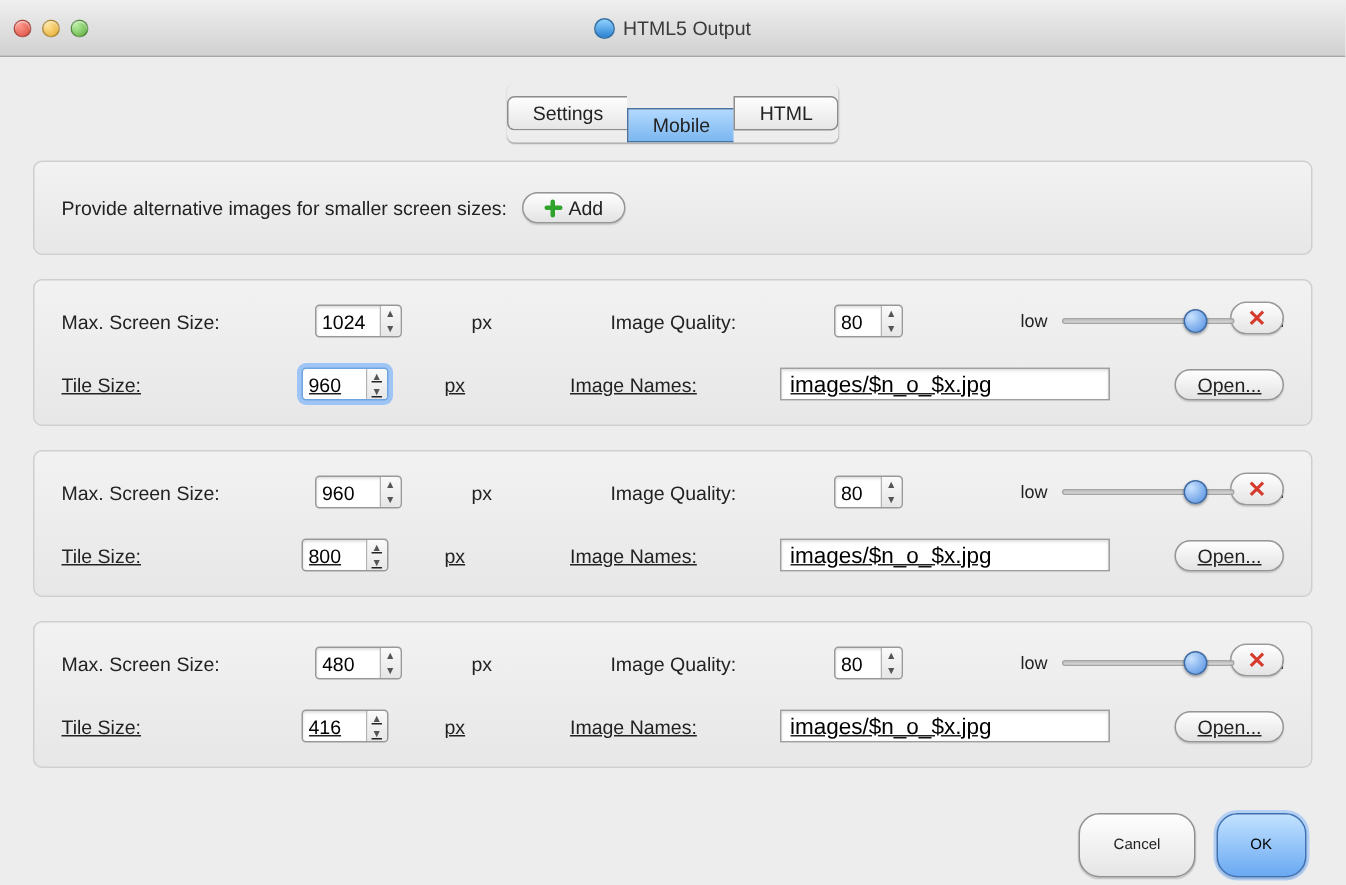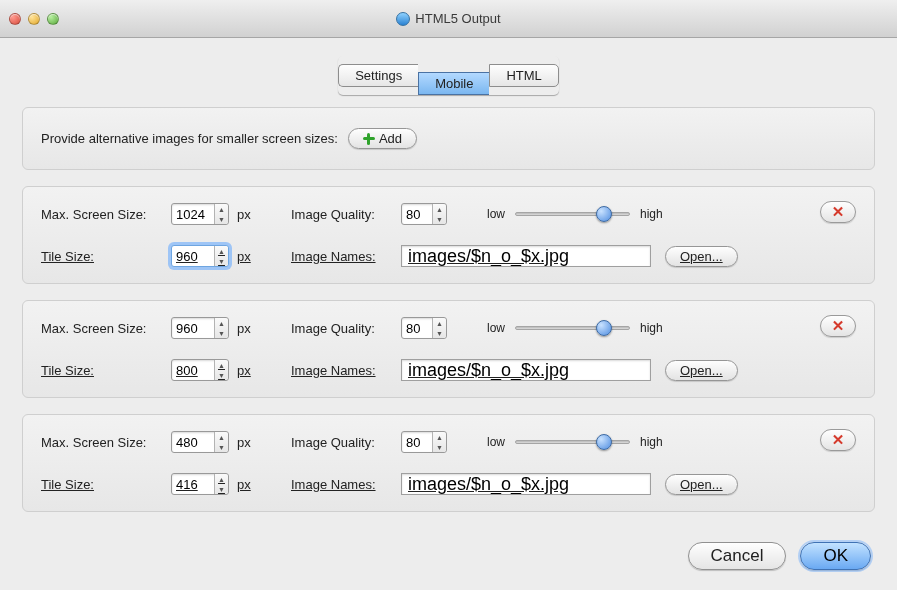--- a/index.html
+++ b/index.html
@@ -93,21 +93,21 @@
 }
 .plus-icon {
   width: 12px; height: 12px; position: relative;
 }
 .plus-icon::before, .plus-icon::after {
   content:""; position:absolute; background:#2fa32b; border-radius:2px;
 }
 .plus-icon::before { left:4.5px; top:0; width:3px; height:12px; }
 .plus-icon::after { top:4.5px; left:0; height:3px; width:12px; }
 
-.row { display: flex; align-items: center; margin-bottom: 20px; }
+.row { display: flex; align-items: center; margin-bottom: 20px; justify-content: space-between; }
 .row:last-child { margin-bottom: 0; text-decoration: underline; }
 .lbl { width: 130px; font-size: 13px; }
 .lbl2 { width: 110px; font-size: 13px; }
 .spinner {
   display: inline-flex; align-items: stretch;
   border: 1px solid #999; border-radius: 3px;
   box-shadow: inset 0 1px 2px rgba(0,0,0,.15);
   background: #fff; height: 22px;
 }
 .spinner input {
@@ -151,33 +151,33 @@
   width: 36px; height: 22px;
   border: 1px solid #9a9a9a; border-radius: 12px;
   background: linear-gradient(#fefefe,#e4e4e4);
   display:flex; align-items:center; justify-content:center;
   box-shadow: 0 1px 1px rgba(0,0,0,.15);
 }
 .x-icon { font-size: 15px; font-weight: bold; color: #d53a2c; }
 
 .name-input {
   border: 1px solid #9f9f9f; border-radius: 0;
-  height: 22px; width: 250px; padding: 0 6px;
-  font-size: 18px; font-family: inherit;
+  height: 22px; width: 220px; padding: 0 6px;
+  font-size: 15px; font-family: inherit;
   box-shadow: inset 0 1px 2px rgba(0,0,0,.15);
 }
 
 .footer {
   display: flex; justify-content: flex-end; gap: 14px;
   padding: 14px 26px 0 0;
 }
 .footer-btn {
   border: 1px solid #919191; border-radius: 14px;
   background: linear-gradient(#fefefe,#e5e5e5);
-  padding: 3px 22px; font-size: 17px;
+  padding: 15px 22px; font-size: 10px;
   box-shadow: 0 1px 1px rgba(0,0,0,.2);
 }
 .footer-btn.default {
   background: linear-gradient(#c2e2ff,#6aa9f2);
   border-color: #3f72b4;
   color: #000;
   box-shadow: 0 0 0 2px rgba(95,165,255,.4), 0 1px 1px rgba(0,0,0,.2);
 }
 </style>
 </head>

